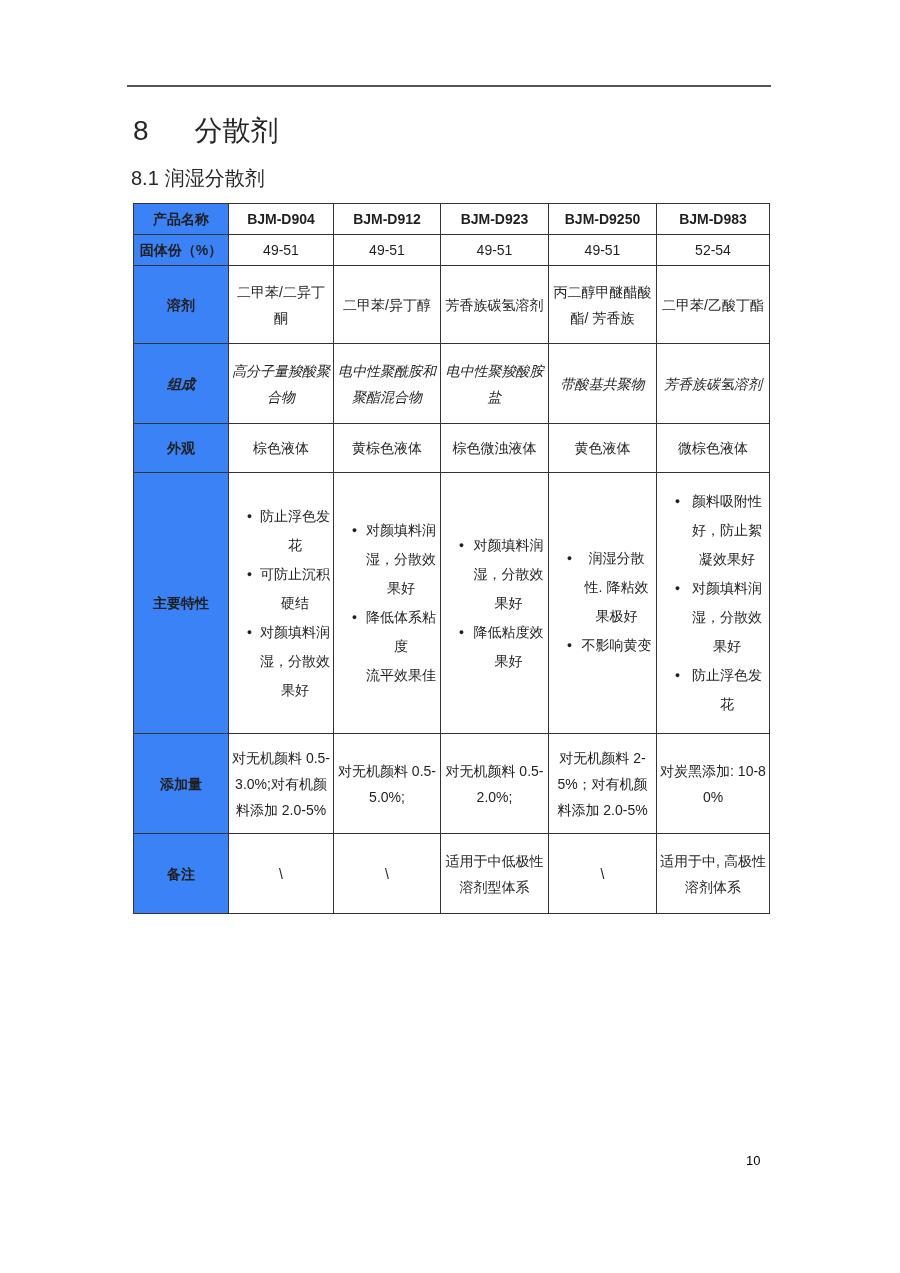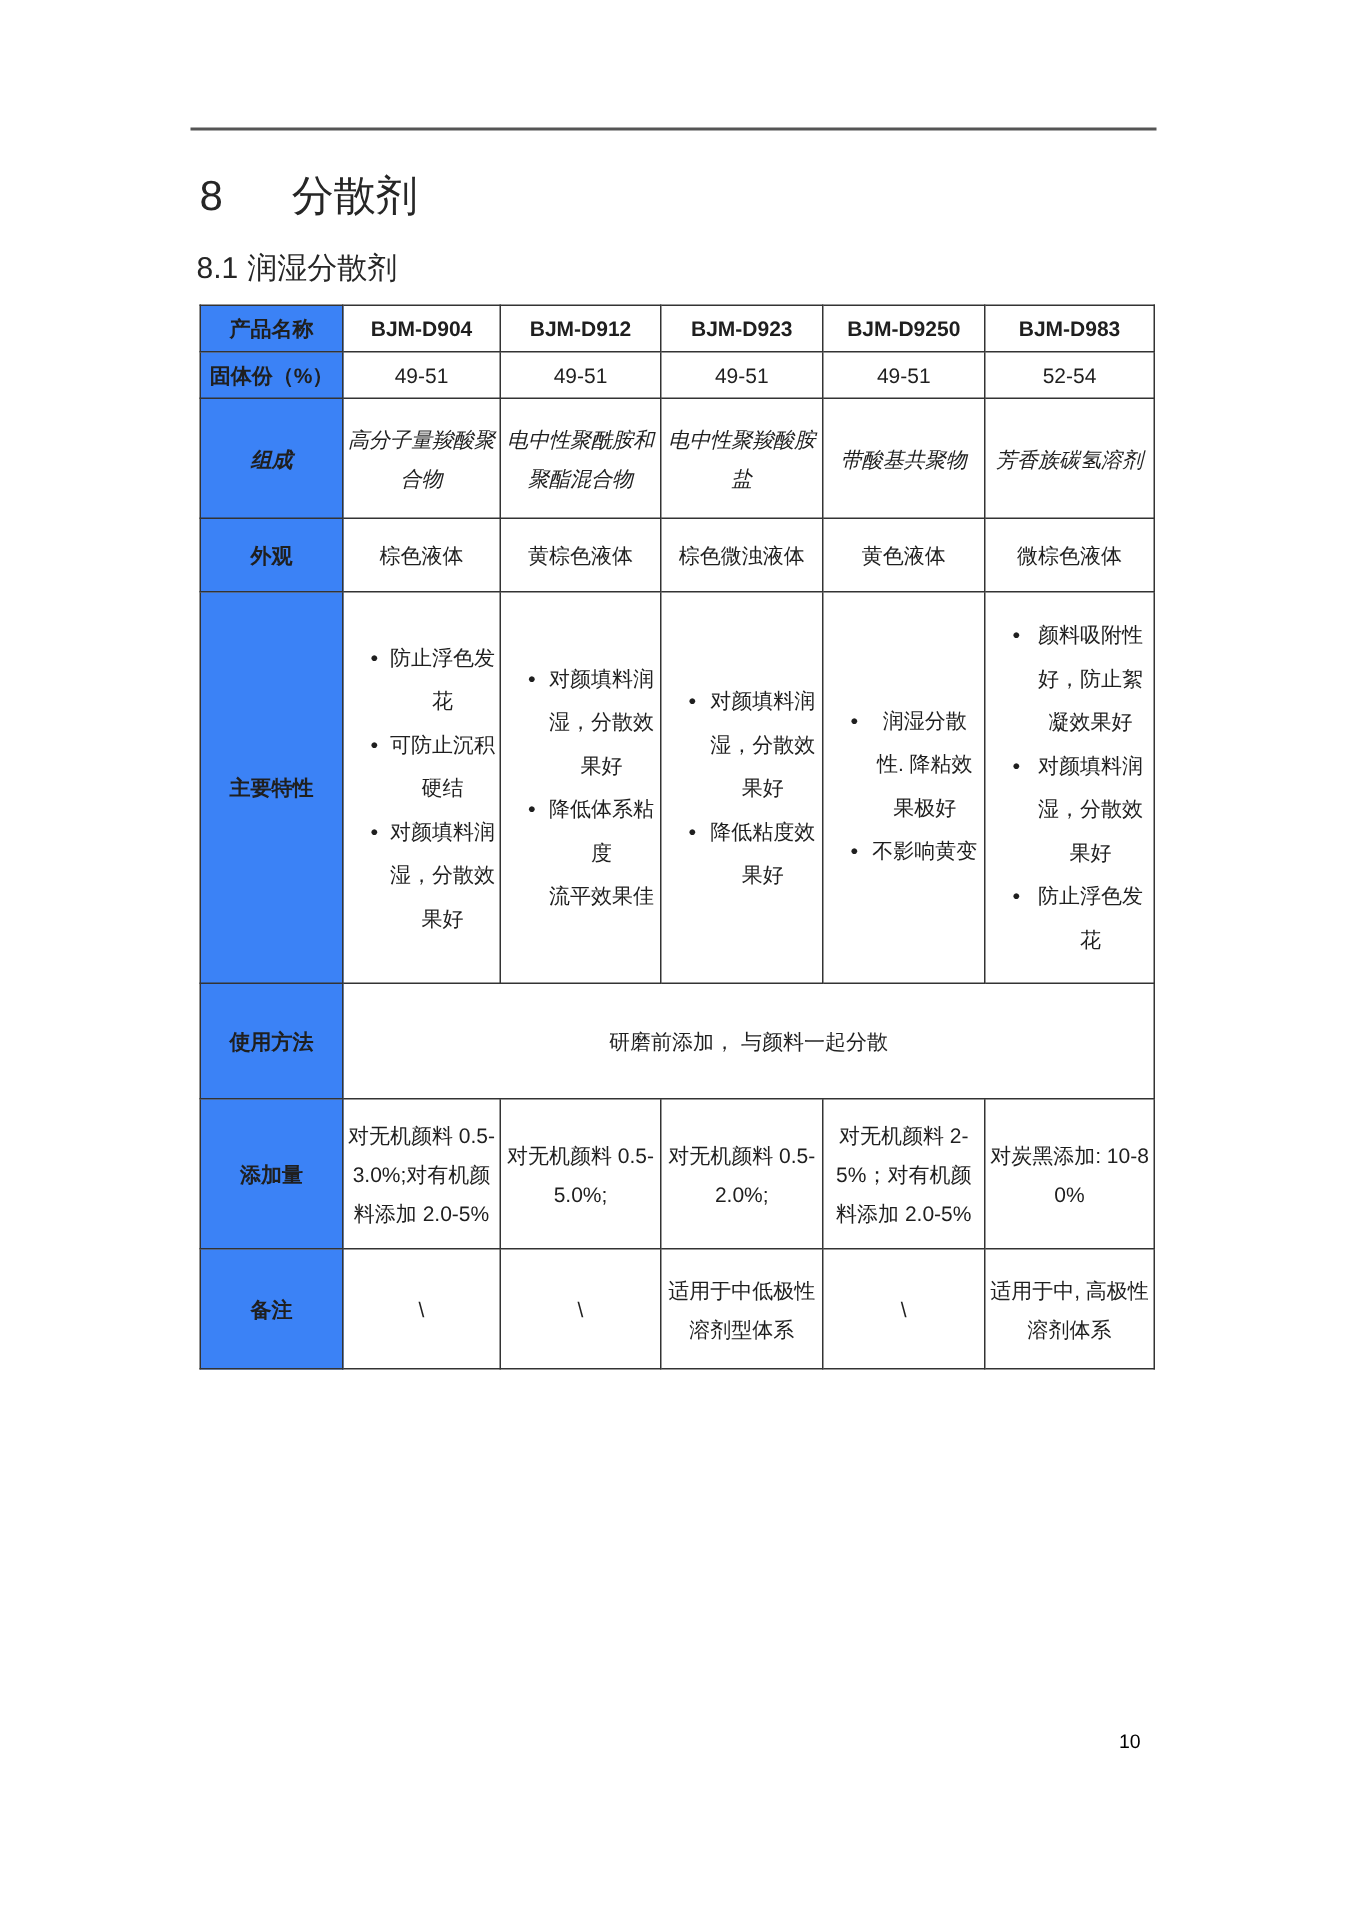--- a/index.html
+++ b/index.html
@@ -93,20 +93,28 @@
 
     <tr class="h30">
       <td class="label">固体份（%）</td>
       <td>49-51</td>
       <td>49-51</td>
       <td>49-51</td>
       <td>49-51</td>
       <td>52-54</td>
     </tr>
 
+    <tr class="h78">
+      <td class="label">溶剂</td>
+      <td>二甲苯/二异丁酮</td>
+      <td>二甲苯/异丁醇</td>
+      <td>芳香族碳氢溶剂</td>
+      <td>丙二醇甲醚醋酸酯/ 芳香族</td>
+      <td>二甲苯/乙酸丁酯</td>
+    </tr>
 
     <tr class="h80">
       <td class="label">组成</td>
       <td>高分子量羧酸聚合物</td>
       <td>电中性聚酰胺和聚酯混合物</td>
       <td>电中性聚羧酸胺盐</td>
       <td>带酸基共聚物</td>
       <td>芳香族碳氢溶剂</td>
     </tr>
 
@@ -187,24 +195,20 @@
                 <span class="txt">对颜填料润湿，分散效果好</span>
               </li>
           <li class="feat-item">
                 <span class="dot"></span>
                 <span class="txt">防止浮色发花</span>
               </li>
         </ul>
       </td>
     </tr>
 
-    <tr class="h77">
-      <td class="label">使用方法</td>
-      <td colspan="5">研磨前添加， 与颜料一起分散</td>
-    </tr>
 
     <tr class="h100">
       <td class="label">添加量</td>
       <td>对无机颜料 0.5-3.0%;对有机颜料添加 2.0-5%</td>
       <td>对无机颜料 0.5-5.0%;</td>
       <td>对无机颜料 0.5-2.0%;</td>
       <td>对无机颜料 2-5%；对有机颜料添加 2.0-5%</td>
       <td>对炭黑添加: 10-80%</td>
     </tr>
 

